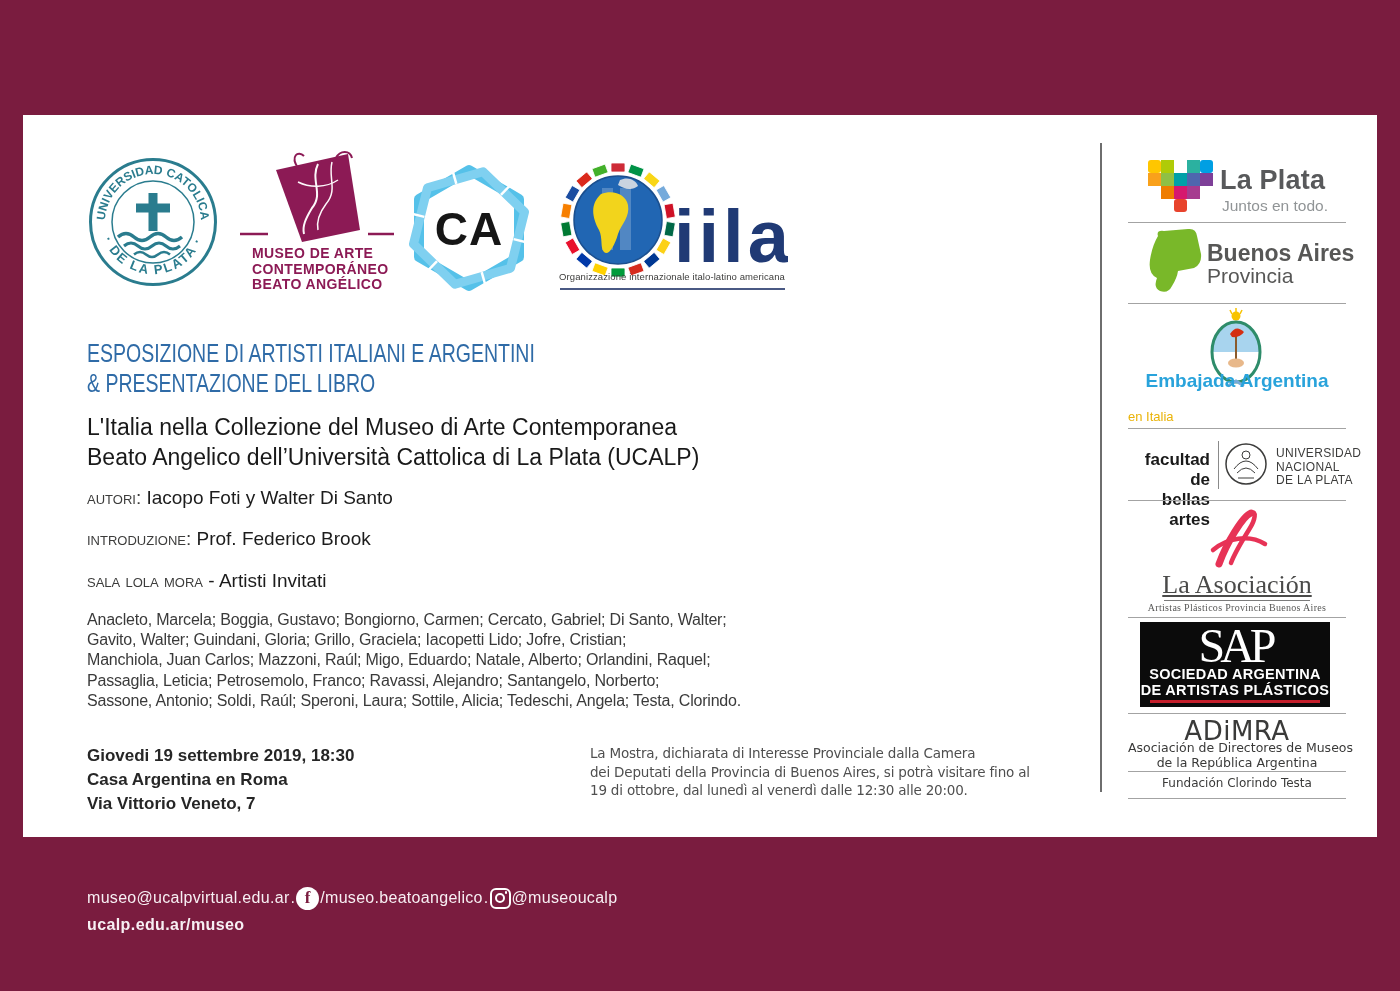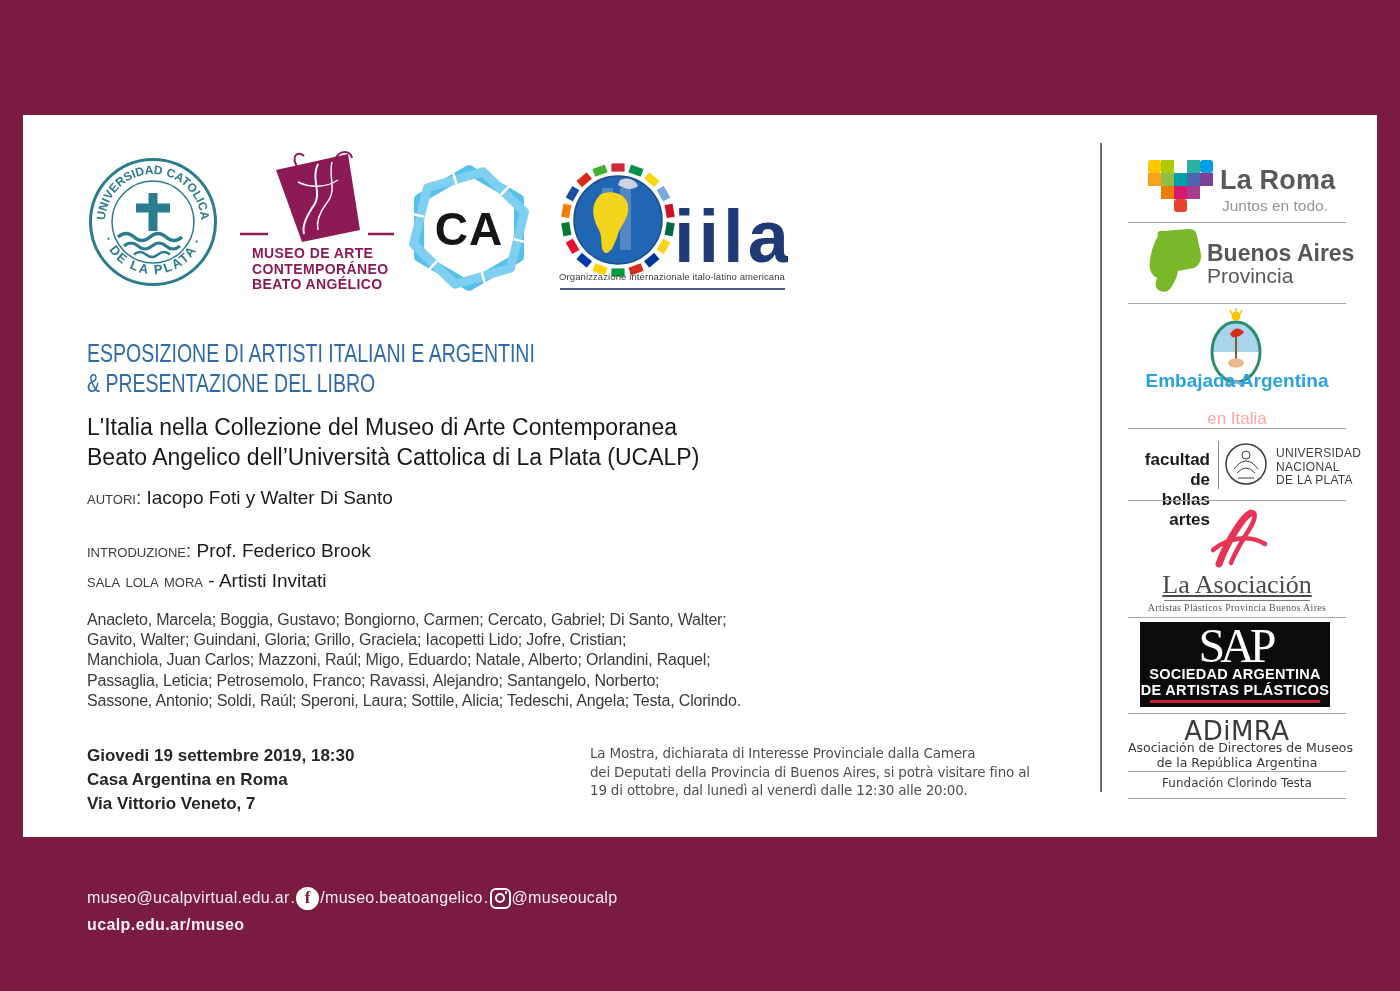--- a/index.html
+++ b/index.html
@@ -24,21 +24,21 @@
   .mostra{font-family:"DejaVu Sans",sans-serif;font-size:13.5px;line-height:18.7px;letter-spacing:-.2px;color:#4F4F4F;white-space:nowrap;}
 
   
   .v-divider{width:1.5px;background:#6E6E6E;}
   .s-divider{height:1px;background:#A3A3A3;}
   .lp-title{font-size:27px;font-weight:bold;color:#58595B;letter-spacing:.2px;}
   .lp-sub{font-size:15.5px;color:#909496;}
   .ba-title{font-size:23px;font-weight:bold;color:#575756;}
   .ba-sub{font-size:21px;color:#575756;}
   .emb-title{font-size:19px;font-weight:bold;color:#29A3DB;text-align:center;}
-  .emb-sub{font-size:17px;color:#fca5a5;text-align:center;}
+  .emb-sub{font-size:13px;color:#eab308;}
   .fba-left{font-size:17px;line-height:20px;font-weight:bold;color:#1A1A1A;text-align:right;}
   .fba-right{font-size:12px;line-height:13.5px;color:#3C3C3B;letter-spacing:.3px;}
   .fba-vline{width:1px;background:#8A8A8A;}
   .asoc-title{font-family:"Liberation Serif",serif;font-size:26px;color:#4A4A49;text-align:center;}
   .asoc-line{height:1px;background:#7B7B7B;}
   .asoc-sub{font-family:"Liberation Serif",serif;font-size:10px;letter-spacing:.3px;color:#575756;text-align:center;white-space:nowrap;}
   .sap-box{background:#0B0B0B;}
   .sap-mono{font-family:"Liberation Serif",serif;font-size:48px;letter-spacing:-5px;color:#fff;text-align:center;}
   .sap-line{font-size:14.5px;line-height:16px;font-weight:bold;color:#fff;text-align:center;letter-spacing:.3px;}
   .sap-rule{background:#C41E2B;height:3px;}
@@ -200,21 +200,21 @@
   <div class="abs book-title" style="left:87px;top:412px;">
     <div>L'Italia nella Collezione del Museo di Arte Contemporanea</div>
     <div>Beato Angelico dell’Università Cattolica di La Plata (UCALP)</div>
   </div>
 
   <div class="abs meta-line" style="left:87px;top:487px;">
     <span class="meta-label">Autori:</span>
     <span class="meta-value">Iacopo Foti y Walter Di Santo</span>
   </div>
 
-  <div class="abs meta-line" style="left:87px;top:540px;text-align:right;">
+  <div class="abs meta-line" style="left:87px;top:528px;text-align:right;">
     <span class="meta-label">Introduzione:</span>
     <span class="meta-value">Prof. Federico Brook</span>
   </div>
 
   <div class="abs meta-line" style="left:87px;top:570px;">
     <span class="meta-label">Sala Lola Mora</span><span class="meta-value"> - </span><span class="meta-value">Artisti Invitati</span>
   </div>
 
   <div class="abs artists" style="left:87px;top:610px;">
     <div>Anacleto, Marcela; Boggia, Gustavo; Bongiorno, Carmen; Cercato, Gabriel; Di Santo, Walter;</div>
@@ -251,21 +251,21 @@
         <rect x="39" y="13" width="13" height="13" fill="#4E66AE"></rect>
         <rect x="52" y="13" width="13" height="13" fill="#7E3F98"></rect>
         <rect x="13" y="26" width="13" height="13" fill="#EF7D00"></rect>
         <rect x="26" y="26" width="13" height="13" fill="#D6186E"></rect>
         <rect x="39" y="26" width="13" height="13" fill="#A63B8F"></rect>
         <rect x="26" y="39" width="13" height="13" rx="3" fill="#E8432C"></rect>
         <rect x="26" y="0" width="13" height="13" fill="#ffffff"></rect>
       </g>
     </svg>
   </div>
-  <div class="abs lp-title" style="left:1220px;top:165px;">La Roma</div>
+  <div class="abs lp-title" style="left:1220px;top:165px;">La Plata</div>
   <div class="abs lp-sub" style="left:1222px;top:197px;">Juntos en todo.</div>
   <div class="abs s-divider" style="left:1128px;top:222px;width:218px;"></div>
 
   <div class="abs" style="left:1144px;top:228px;width:58px;height:70px;">
     <svg width="58" height="70" viewBox="0 0 58 70">
       <path d="M14,8 Q12,2 20,3 L44,1 Q52,0 53,8 L57,26 Q58,36 50,40 L34,43 Q33,50 28,58 Q24,66 16,63 Q9,60 13,50 Q4,46 6,32 Q8,18 14,8 Z" fill="#79B829"></path>
     </svg>
   </div>
   <div class="abs ba-title" style="left:1207px;top:240px;">Buenos Aires</div>
   <div class="abs ba-sub" style="left:1207px;top:264px;">Provincia</div>

